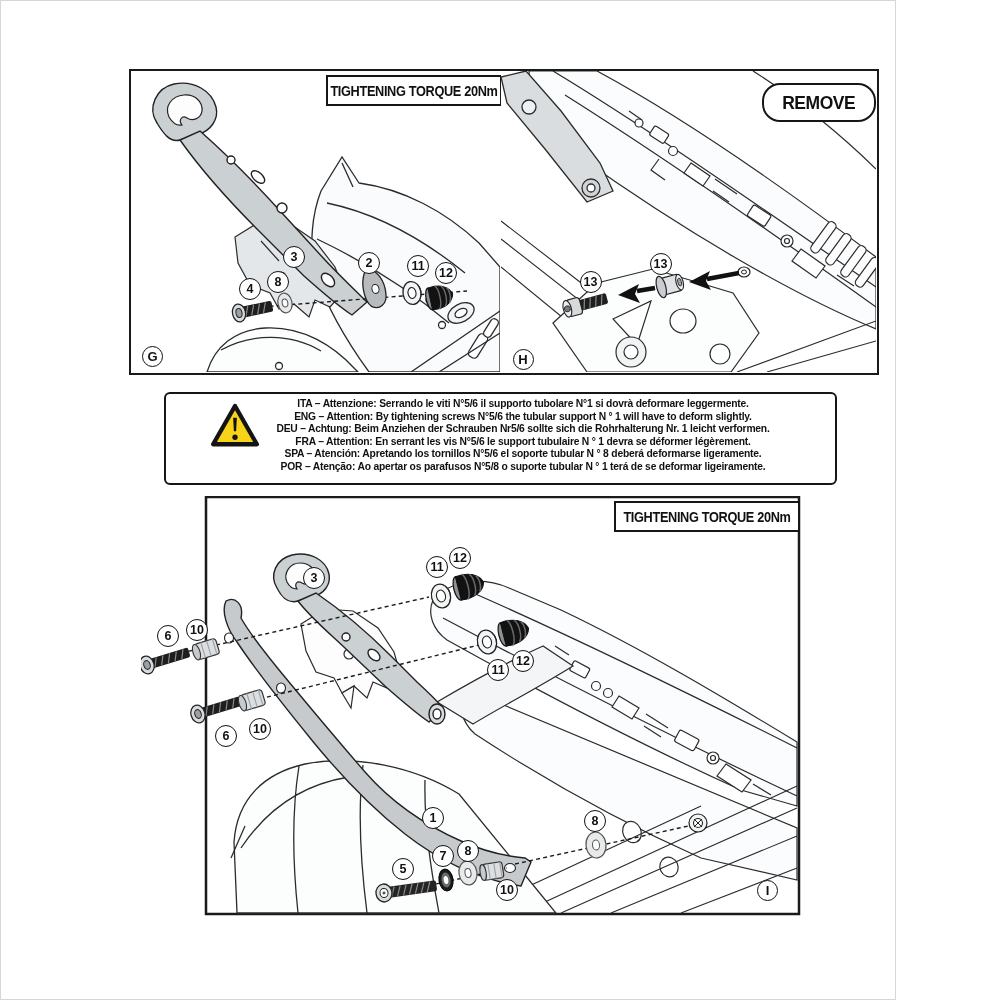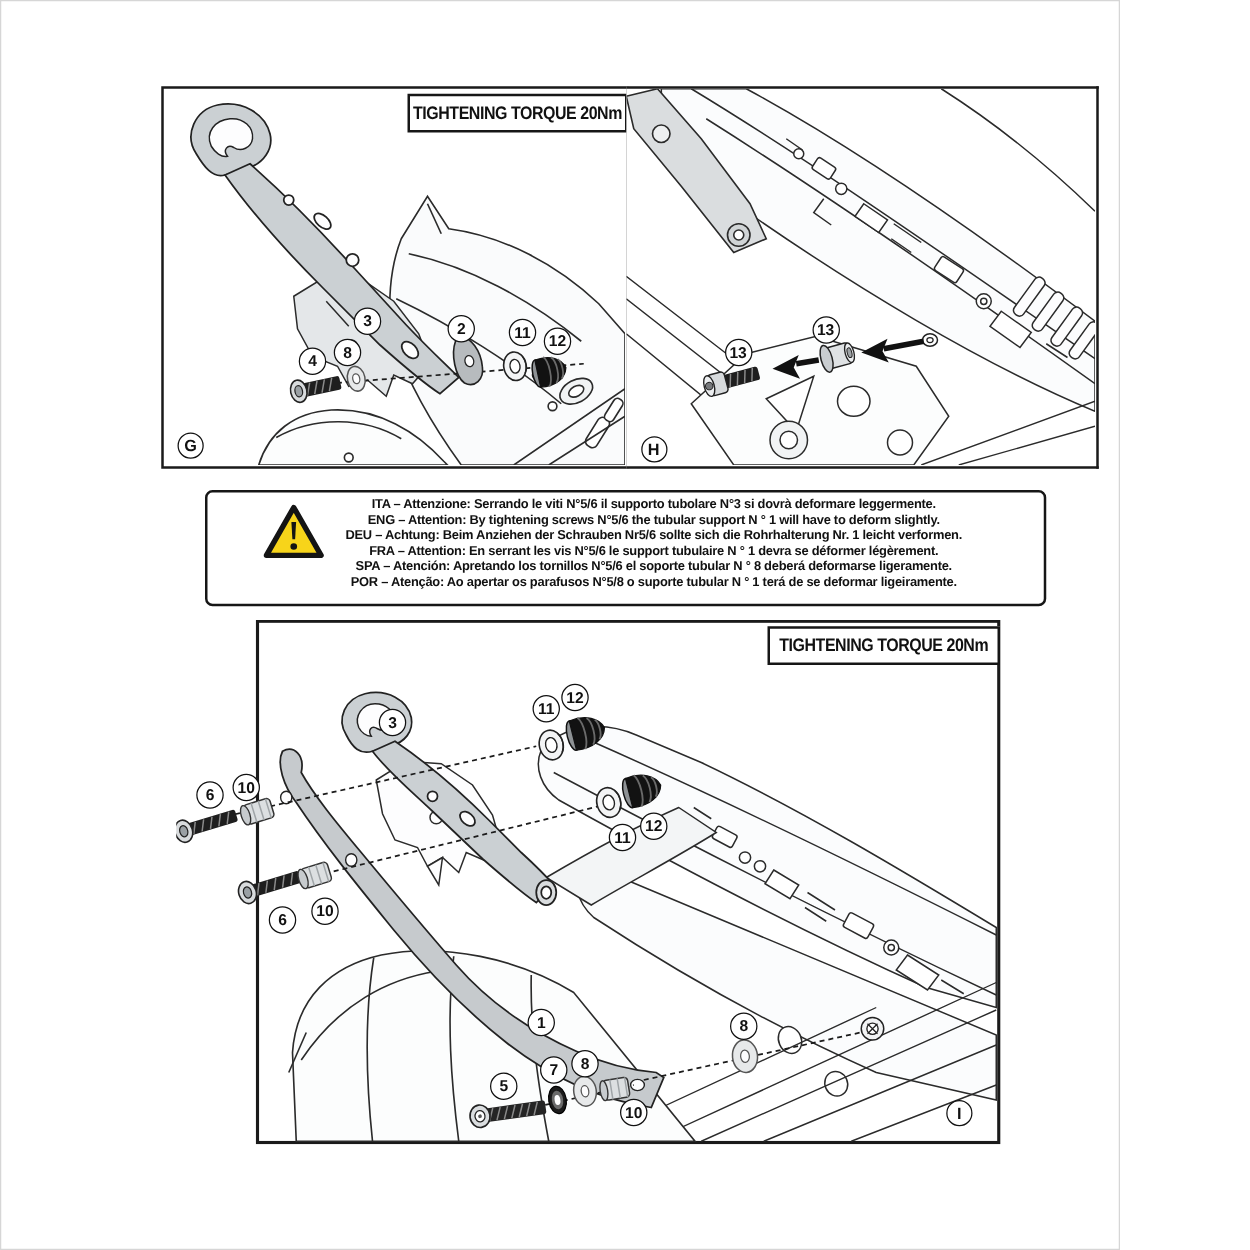--- a/index.html
+++ b/index.html
@@ -178,39 +178,42 @@
         <ellipse cx="-11" cy="0" rx="4" ry="8.5" fill="#eceef0" stroke="#222" stroke-width="1.1"></ellipse>
         <circle cx="-11" cy="0" r="3" fill="#77797c" stroke="#222" stroke-width="0.8"></circle>
       </g>
       <g fill="#111">
         <path d="M238,202 L206,208" stroke="#111" stroke-width="4.6" fill="none"></path>
         <path d="M188,211 L209,200 L205,210 L210,219 Z"></path>
         <path d="M154,217 L136,220" stroke="#111" stroke-width="4.6" fill="none"></path>
         <path d="M117,224 L138,213 L134,223 L139,232 Z"></path>
       </g>
     </svg>
+    <div class="remove-pill" style="left:261px;top:12px;width:110px;height:35px;">
+      <span>REMOVE</span>
+    </div>
     <div class="co" style="left:79px;top:200px;">
         <span>13</span>
       </div>
     <div class="co" style="left:149px;top:182px;">
         <span>13</span>
       </div>
     <div class="co letter" style="left:12px;top:278px;">
         <span>H</span>
       </div>
   </section>
 
   <div class="warning-box">
     <svg class="warn-icon" viewBox="0 0 64 58">
       <path d="M32,4 L60,53 L4,53 Z" fill="#F7D41A" stroke="#141414" stroke-width="5.5" stroke-linejoin="round"></path>
       <path d="M29.6,19 h4.8 l-1,17.5 h-2.8 Z" fill="#141414"></path>
       <circle cx="32" cy="44" r="3.4" fill="#141414"></circle>
     </svg>
     <div class="warn-text">
-      <div>ITA – Attenzione: Serrando le viti N°5/6 il supporto tubolare N°3 si dovrà deformare leggermente.</div>
+      <div>ITA – Attenzione: Serrando le viti N°5/6 il supporto tubolare N°1 si dovrà deformare leggermente.</div>
       <div>ENG – Attention: By tightening screws N°5/6 the tubular support N ° 1 will have to deform slightly.</div>
       <div>DEU – Achtung: Beim Anziehen der Schrauben Nr5/6 sollte sich die Rohrhalterung Nr. 1 leicht verformen.</div>
       <div>FRA – Attention: En serrant les vis N°5/6 le support tubulaire N ° 1 devra se déformer légèrement.</div>
       <div>SPA – Atención: Apretando los tornillos N°5/6 el soporte tubular N ° 8 deberá deformarse ligeramente.</div>
       <div>POR – Atenção: Ao apertar os parafusos N°5/8 o suporte tubular N ° 1 terá de se deformar ligeiramente.</div>
     </div>
   </div>
 
   <div class="bottom-wrap">
     <svg class="panel-svg" width="660" height="420" viewBox="0 0 660 420">

